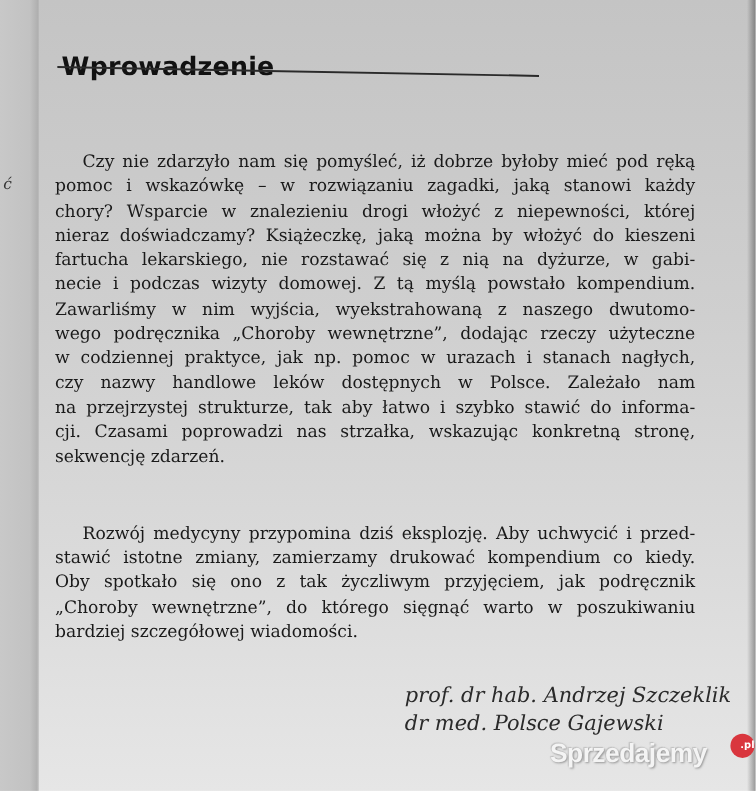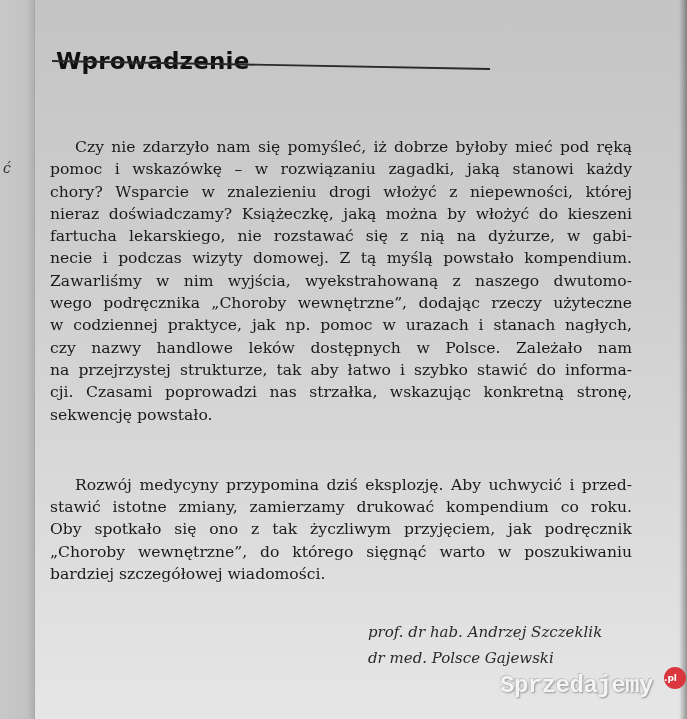--- a/index.html
+++ b/index.html
@@ -33,33 +33,33 @@
     font-family: "DejaVu Serif", serif; font-size: 15.6px; line-height: 22.3px;
     color: #1a1a1a;
   }
   .line { white-space: nowrap; display: block; text-align: justify; text-align-last: justify; }
   .line.last { text-align-last: left; }
   .line.indent { padding-left: 25px; margin-top: 48px; }
   .para2 { margin-top: 13px; }
   .signature {
     position: absolute; left: 368px; top: 619px;
     font-family: "DejaVu Serif", serif; font-style: italic;
-    font-size: 15px; line-height: 26px; color: #2a2a2a;
+    font-size: 19px; line-height: 26px; color: #2a2a2a;
   }
   .watermark {
     position: absolute; left: 500px; top: 672px;
-    font-family: Liberation Mono, monospace; font-weight: bold; font-size: 24px;
+    font-family: Liberation Sans, sans-serif; font-weight: bold; font-size: 24px;
     color: #f4f4f4; letter-spacing: -0.5px;
     text-shadow: 1px 1px 2px rgba(0,0,0,0.35), -1px -1px 1px rgba(0,0,0,0.15);
   }
   .wm-badge {
     position: absolute; left: 664px; top: 667px; width: 22px; height: 22px;
     border-radius: 50%; background: #d9363e; color: #fff;
     font-family: "DejaVu Sans", sans-serif; font-weight: bold; font-size: 9px;
-    line-height: 22px; text-align: left;
+    line-height: 22px; text-align: right;
   }
 </style>
 </head>
 <body>
 
 <div class="prev-page">
   <span class="prev-glyph">ć</span>
 </div>
 <div class="right-shadow"></div>
 
@@ -77,25 +77,25 @@
     <span class="line">chory? Wsparcie w znalezieniu drogi włożyć z niepewności, której</span>
     <span class="line">nieraz doświadczamy? Książeczkę, jaką można by włożyć do kieszeni</span>
     <span class="line">fartucha lekarskiego, nie rozstawać się z nią na dyżurze, w gabi-</span>
     <span class="line">necie i podczas wizyty domowej. Z tą myślą powstało kompendium.</span>
     <span class="line">Zawarliśmy w nim wyjścia, wyekstrahowaną z naszego dwutomo-</span>
     <span class="line">wego podręcznika „Choroby wewnętrzne”, dodając rzeczy użyteczne</span>
     <span class="line">w codziennej praktyce, jak np. pomoc w urazach i stanach nagłych,</span>
     <span class="line">czy nazwy handlowe leków dostępnych w Polsce. Zależało nam</span>
     <span class="line">na przejrzystej strukturze, tak aby łatwo i szybko stawić do informa-</span>
     <span class="line">cji. Czasami poprowadzi nas strzałka, wskazując konkretną stronę,</span>
-    <span class="line last">sekwencję powstało.</span>
+    <span class="line last">sekwencję zdarzeń.</span>
   </div>
   <div class="para2">
     <span class="line indent">Rozwój medycyny przypomina dziś eksplozję. Aby uchwycić i przed-</span>
-    <span class="line">stawić istotne zmiany, zamierzamy drukować kompendium co roku.</span>
+    <span class="line">stawić istotne zmiany, zamierzamy drukować kompendium co kiedy.</span>
     <span class="line">Oby spotkało się ono z tak życzliwym przyjęciem, jak podręcznik</span>
     <span class="line">„Choroby wewnętrzne”, do którego sięgnąć warto w poszukiwaniu</span>
     <span class="line last">bardziej szczegółowej wiadomości.</span>
   </div>
 </div>
 
 <div class="signature">
   <div>prof. dr hab. Andrzej Szczeklik</div>
   <div>dr med. Polsce Gajewski</div>
 </div>

